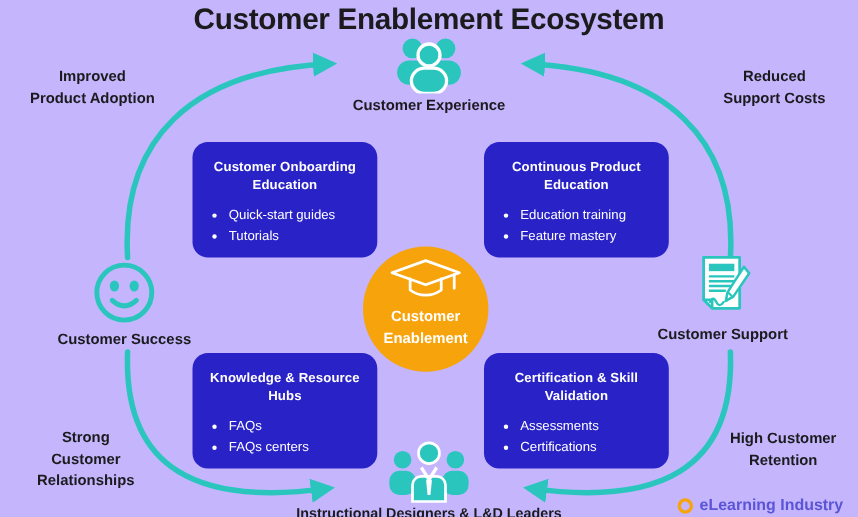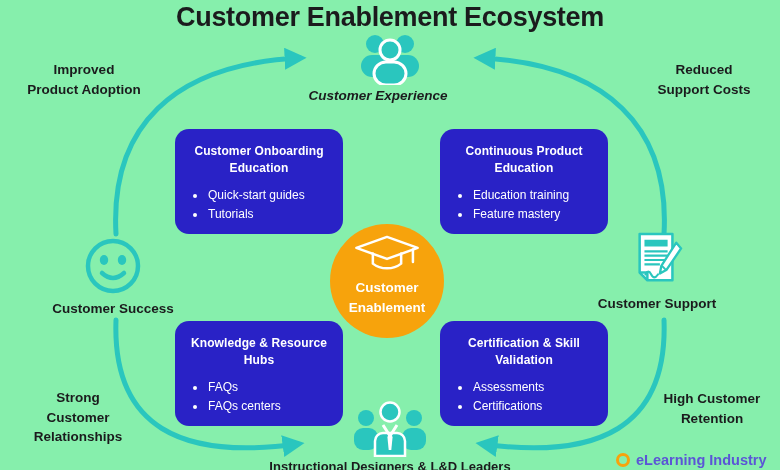--- a/index.html
+++ b/index.html
@@ -1,40 +1,40 @@
 <!DOCTYPE html>
 <html style="--teal: #2AC6BE; --blue: #2922C6; --orange: #F7A30C; --ink: #1B1B1D; --watermark: #5B55D6;"><head>
 <meta charset="utf-8">
 <style>
   :root{
     --teal:#2AC6BE; --blue:#2922C6; --orange:#F7A30C; --ink:#1B1B1D; --watermark:#5B55D6;
   }
   *{box-sizing:border-box;}
   body{margin:0;background:#fff;font-family:"Liberation Sans",sans-serif;}
-  .stage{position:relative;width:780px;height:470px;background:#86efac;overflow:hidden;}
+  .stage{position:relative;width:780px;height:470px;background:#c4b5fd;overflow:hidden;}
   .pre{white-space:pre-line;}
 
   .title{position:absolute;top:2px;left:0;width:780px;margin:0;text-align:center;
     font-size:27px;font-weight:800;color:var(--ink);letter-spacing:-0.3px;}
 
   .arrows{position:absolute;left:0;top:0;pointer-events:none;}
   .arrows path.arc{fill:none;stroke:var(--teal);stroke-width:5;stroke-linecap:round;}
   .arrows marker path{fill:var(--teal);}
 
   .corner{position:absolute;text-align:center;font-weight:800;font-size:13.5px;
     line-height:1.45;color:var(--ink);}
   .corner.tl{left:8px;top:60px;width:152px;}
   .corner.tr{left:628px;top:60px;width:152px;}
   .corner.bl{left:2px;top:388px;width:152px;}
   .corner.br{left:636px;top:389px;width:152px;}
 
   .node-label{position:absolute;text-align:center;font-weight:800;font-size:13.5px;color:var(--ink);}
   .icon{color:var(--teal);display:block;}
   .node-top-icon{position:absolute;left:354px;top:33px;}
-  .label-top{left:278px;top:88px;width:200px;font-style:italic;}
+  .label-top{left:290px;top:88px;width:200px;}
   .node-left-icon{position:absolute;left:84px;top:238px;}
   .label-left{left:33px;top:301px;width:160px;}
   .node-right-icon{position:absolute;left:630px;top:230px;}
   .label-right{left:577px;top:296px;width:160px;}
   .node-bottom-icon{position:absolute;left:351px;top:401px;}
   .label-bottom{left:240px;top:459px;width:300px;font-size:13px;}
 
   .box{position:absolute;width:168px;height:105px;background:var(--blue);
     border-radius:14px;color:#fff;}
   .box.b1{left:175px;top:129px;}

